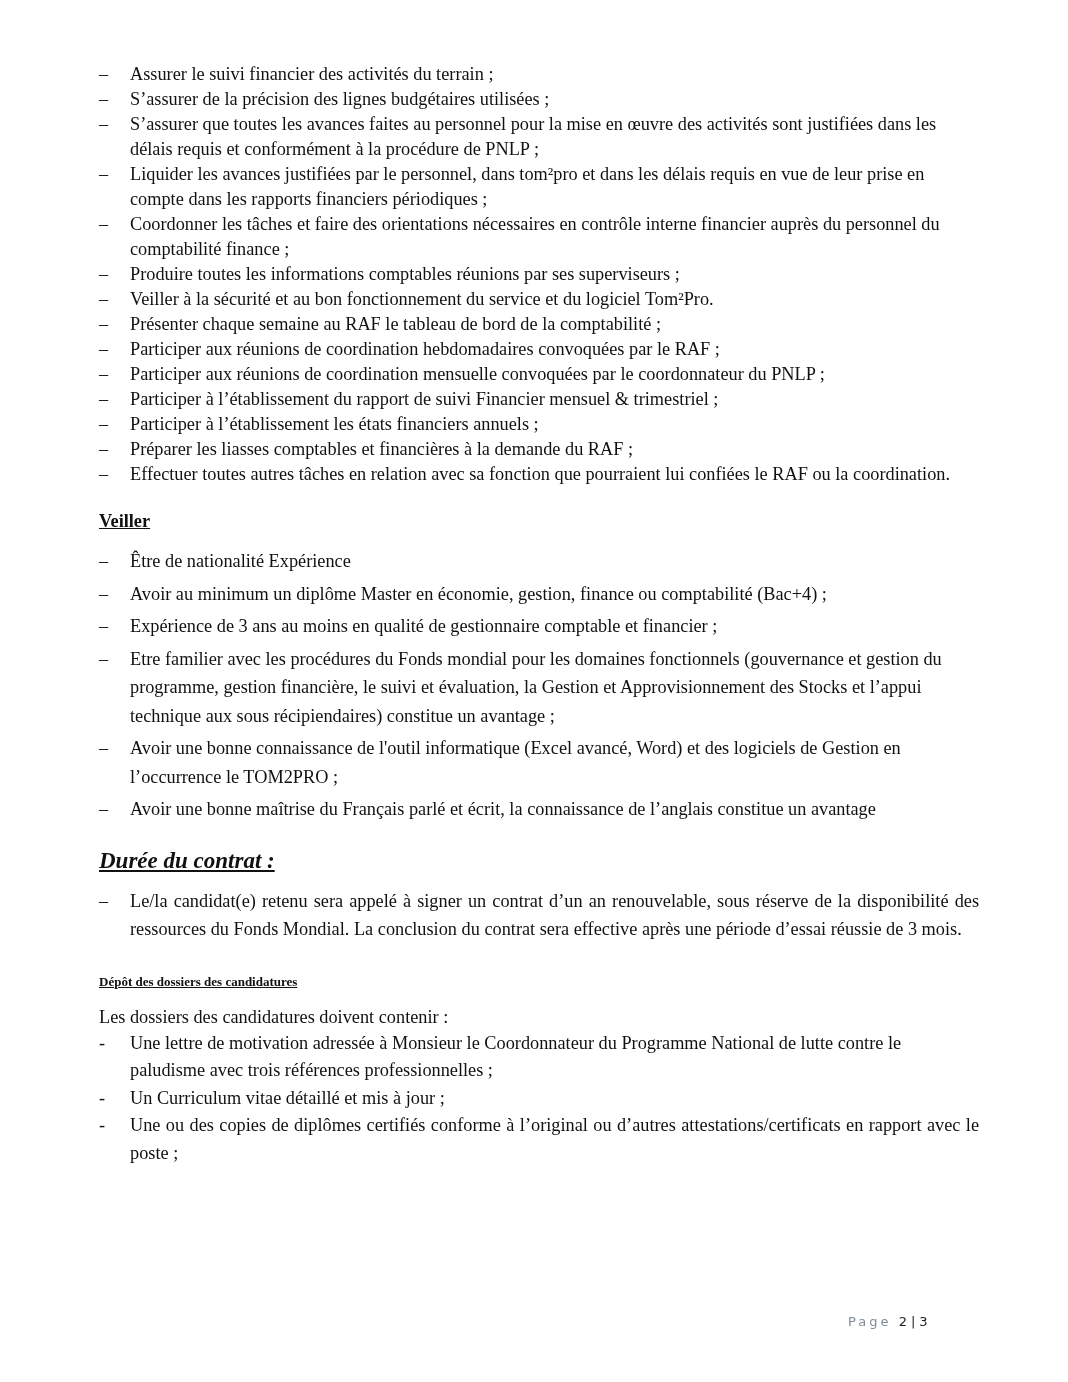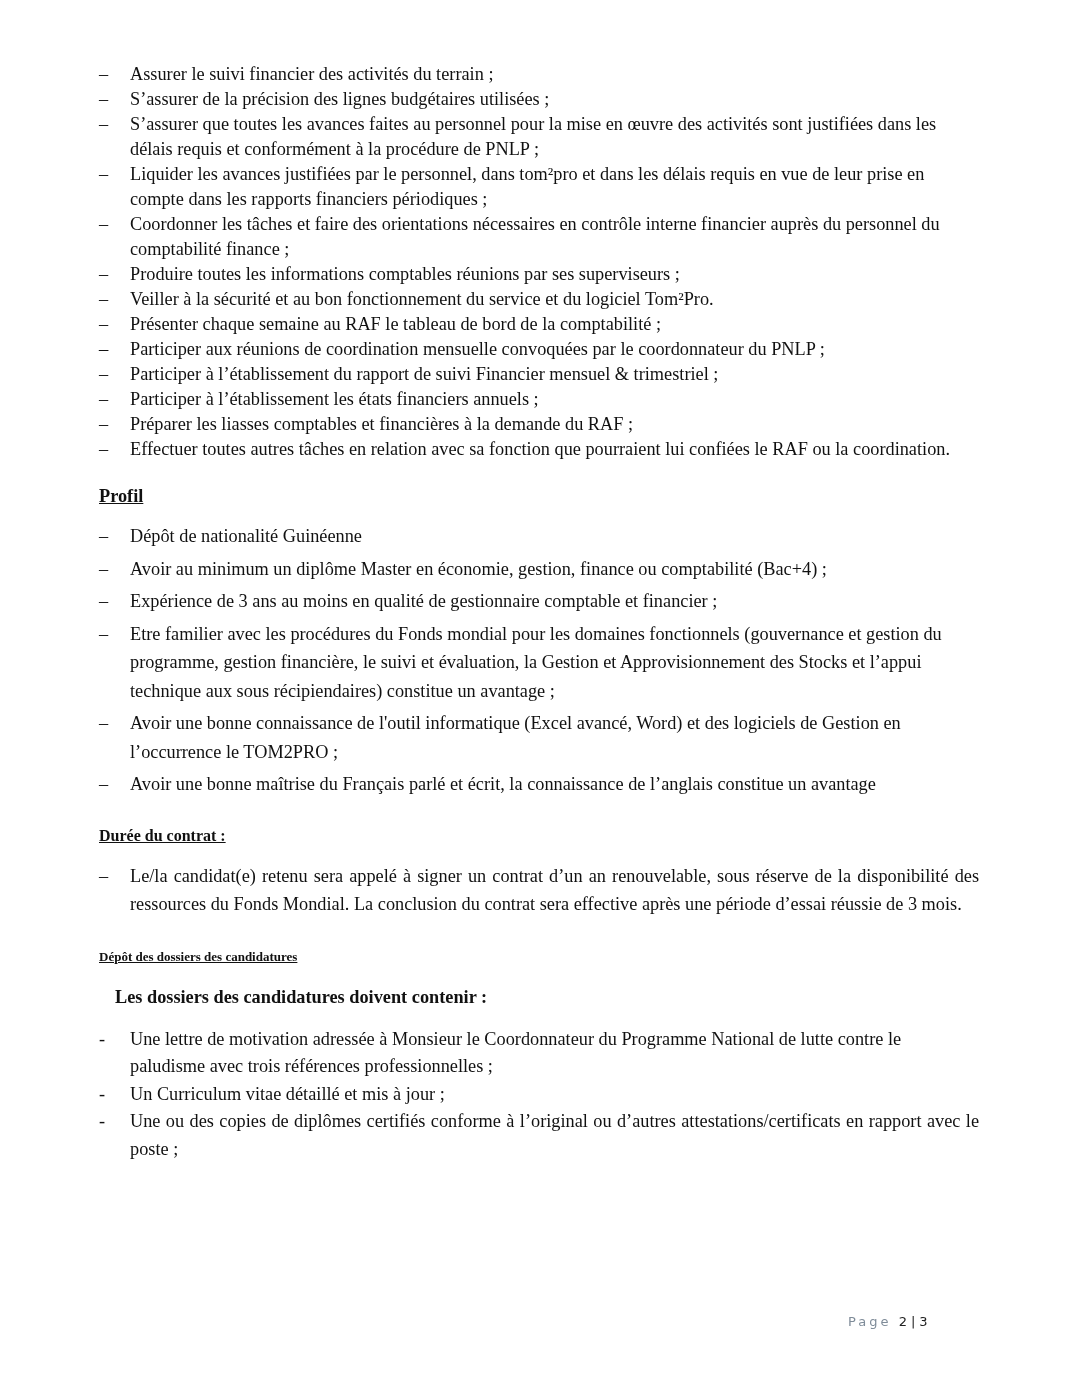--- a/index.html
+++ b/index.html
@@ -52,21 +52,21 @@
     .justify { text-align: justify; }
     .section-title {
       font-weight: bold;
       text-decoration: underline;
       margin: 0;
     }
     .sec-profil { margin-top: 22px; margin-bottom: 13px; }
     .sec-duree { margin-top: 24px; margin-bottom: 14px; }
     .sec-depot { margin-top: 26px; margin-bottom: 11px; }
     .duree-item { line-height: 28px; }
-    .depot-intro { margin: 16px; font-weight: bold; }
+    .depot-intro { margin: 0; }
     ul.depot-list li { line-height: 27.5px; }
     .footer {
       position: absolute;
       left: 848px;
       top: 1314px;
       font-family: "DejaVu Sans", "Liberation Sans", sans-serif;
       font-size: 13px;
       color: #7f8c99;
       letter-spacing: 3px;
     }
@@ -81,40 +81,40 @@
 
     <ul class="dash-list">
       <li><span class="marker">–</span><span>Assurer le suivi financier des activités du terrain ;</span></li>
       <li><span class="marker">–</span><span>S’assurer de la précision des lignes budgétaires utilisées ;</span></li>
       <li><span class="marker">–</span><span>S’assurer que toutes les avances faites au personnel pour la mise en œuvre des activités sont justifiées dans les délais requis et conformément à la procédure de PNLP ;</span></li>
       <li><span class="marker">–</span><span>Liquider les avances justifiées par le personnel, dans tom²pro et dans les délais requis en vue de leur prise en compte dans les rapports financiers périodiques ;</span></li>
       <li><span class="marker">–</span><span>Coordonner les tâches et faire des orientations nécessaires en contrôle interne financier auprès du personnel du comptabilité finance ;</span></li>
       <li><span class="marker">–</span><span>Produire toutes les informations comptables réunions par ses superviseurs ;</span></li>
       <li><span class="marker">–</span><span>Veiller à la sécurité et au bon fonctionnement du service et du logiciel Tom²Pro.</span></li>
       <li><span class="marker">–</span><span>Présenter chaque semaine au RAF le tableau de bord de la comptabilité ;</span></li>
-      <li><span class="marker">–</span></li>
+      <li><span class="marker">–</span><span>Participer aux réunions de coordination hebdomadaires convoquées par le RAF ;</span></li>
       <li><span class="marker">–</span><span>Participer aux réunions de coordination mensuelle convoquées par le coordonnateur du PNLP ;</span></li>
       <li><span class="marker">–</span><span>Participer à l’établissement du rapport de suivi Financier mensuel &amp; trimestriel ;</span></li>
       <li><span class="marker">–</span><span>Participer à l’établissement les états financiers annuels ;</span></li>
       <li><span class="marker">–</span><span>Préparer les liasses comptables et financières à la demande du RAF ;</span></li>
       <li><span class="marker">–</span><span>Effectuer toutes autres tâches en relation avec sa fonction que pourraient lui confiées le RAF ou la coordination.</span></li>
     </ul>
 
-    <h2 class="section-title sec-profil" style="font-size:18.3px;">Profil</h2>
+    <h2 class="section-title sec-profil" style="font-size:18.3px;">Veiller</h2>
 
     <ul class="dash-list profile-list">
-      <li><span class="marker">–</span><span>Dépôt de nationalité Guinéenne</span></li>
+      <li><span class="marker">–</span><span>Être de nationalité Expérience</span></li>
       <li><span class="marker">–</span><span>Avoir au minimum un diplôme Master en économie, gestion, finance ou comptabilité (Bac+4) ;</span></li>
       <li><span class="marker">–</span><span>Expérience de 3 ans au moins en qualité de gestionnaire comptable et financier ;</span></li>
       <li><span class="marker">–</span><span>Etre familier avec les procédures du Fonds mondial pour les domaines fonctionnels (gouvernance et gestion du programme, gestion financière, le suivi et évaluation, la Gestion et Approvisionnement des Stocks et l’appui technique aux sous récipiendaires) constitue un avantage ;</span></li>
       <li><span class="marker">–</span><span>Avoir une bonne connaissance de l'outil informatique (Excel avancé, Word) et des logiciels de Gestion en l’occurrence le TOM2PRO ;</span></li>
       <li><span class="marker">–</span><span>Avoir une bonne maîtrise du Français parlé et écrit, la connaissance de l’anglais constitue un avantage</span></li>
     </ul>
 
-    <h2 class="section-title sec-duree" style="font-size:16px;">Durée du contrat :</h2>
+    <h2 class="section-title sec-duree" style="font-size:23px;font-style:italic;">Durée du contrat :</h2>
 
     <ul class="dash-list">
       <li class="justify duree-item"><span class="marker">–</span><span>Le/la candidat(e) retenu sera appelé à signer un contrat d’un an renouvelable, sous réserve de la disponibilité des ressources du Fonds Mondial. La conclusion du contrat sera effective après une période d’essai réussie de 3 mois.</span></li>
     </ul>
 
     <h2 class="section-title sec-depot" style="font-size:13px;">Dépôt des dossiers des candidatures</h2>
 
     <p class="depot-intro">Les dossiers des candidatures doivent contenir :</p>
 
     <ul class="dash-list depot-list">

